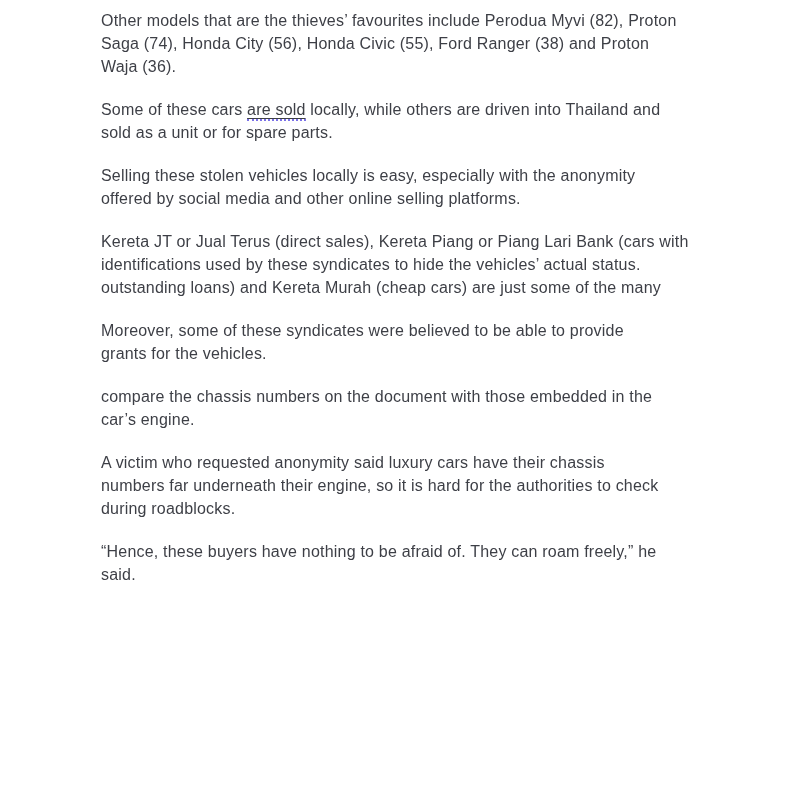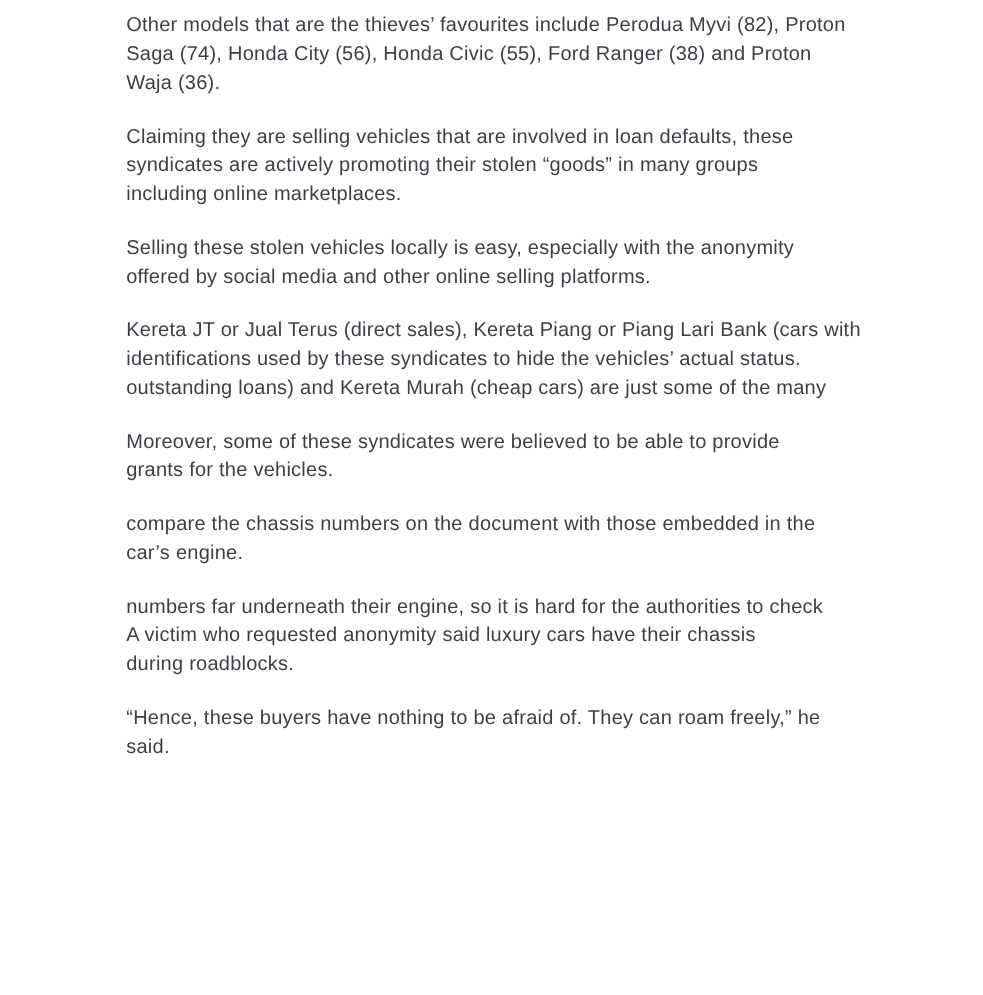--- a/index.html
+++ b/index.html
@@ -42,26 +42,25 @@
 
 <main class="article">
 
   <div class="para">
     <div class="line">Other models that are the thieves’ favourites include Perodua Myvi (82), Proton</div>
     <div class="line">Saga (74), Honda City (56), Honda Civic (55), Ford Ranger (38) and Proton</div>
     <div class="line">Waja (36).</div>
   </div>
 
 
+  <div class="para">
+    <div class="line"><span>Some of these cars </span><a class="inline-link">are sold</a><span> locally, while others are driven into Thailand and</span></div>
+    <div class="line">sold as a unit or for spare parts.</div>
+  </div>
 
-  <div class="para">
-    <div class="line">Claiming they are selling vehicles that are involved in loan defaults, these</div>
-    <div class="line">syndicates are actively promoting their stolen “goods” in many groups</div>
-    <div class="line">including online marketplaces.</div>
-  </div>
 
   <div class="para">
     <div class="line">Selling these stolen vehicles locally is easy, especially with the anonymity</div>
     <div class="line">offered by social media and other online selling platforms.</div>
   </div>
 
   <div class="para">
     <div class="line">Kereta JT or Jual Terus (direct sales), Kereta Piang or Piang Lari Bank (cars with</div>
     <div class="line">identifications used by these syndicates to hide the vehicles’ actual status.</div>
     <div class="line">outstanding loans) and Kereta Murah (cheap cars) are just some of the many</div>
@@ -71,22 +70,22 @@
     <div class="line">Moreover, some of these syndicates were believed to be able to provide</div>
     <div class="line">grants for the vehicles.</div>
   </div>
 
   <div class="para">
     <div class="line">compare the chassis numbers on the document with those embedded in the</div>
     <div class="line">car’s engine.</div>
   </div>
 
   <div class="para">
+    <div class="line">A victim who requested anonymity said luxury cars have their chassis</div>
     <div class="line">numbers far underneath their engine, so it is hard for the authorities to check</div>
-    <div class="line">A victim who requested anonymity said luxury cars have their chassis</div>
     <div class="line">during roadblocks.</div>
   </div>
 
   <div class="para">
     <div class="line">“Hence, these buyers have nothing to be afraid of. They can roam freely,” he</div>
     <div class="line">said.</div>
   </div>
 
 </main>
 

